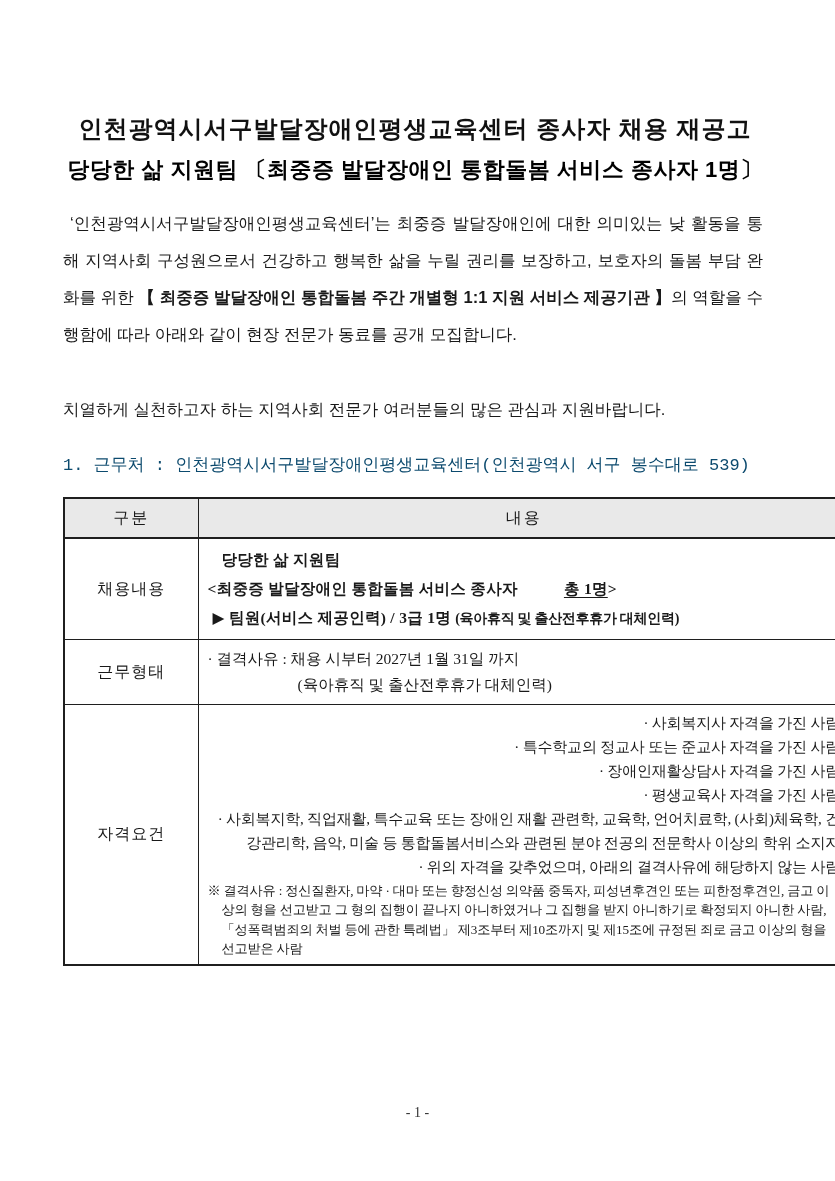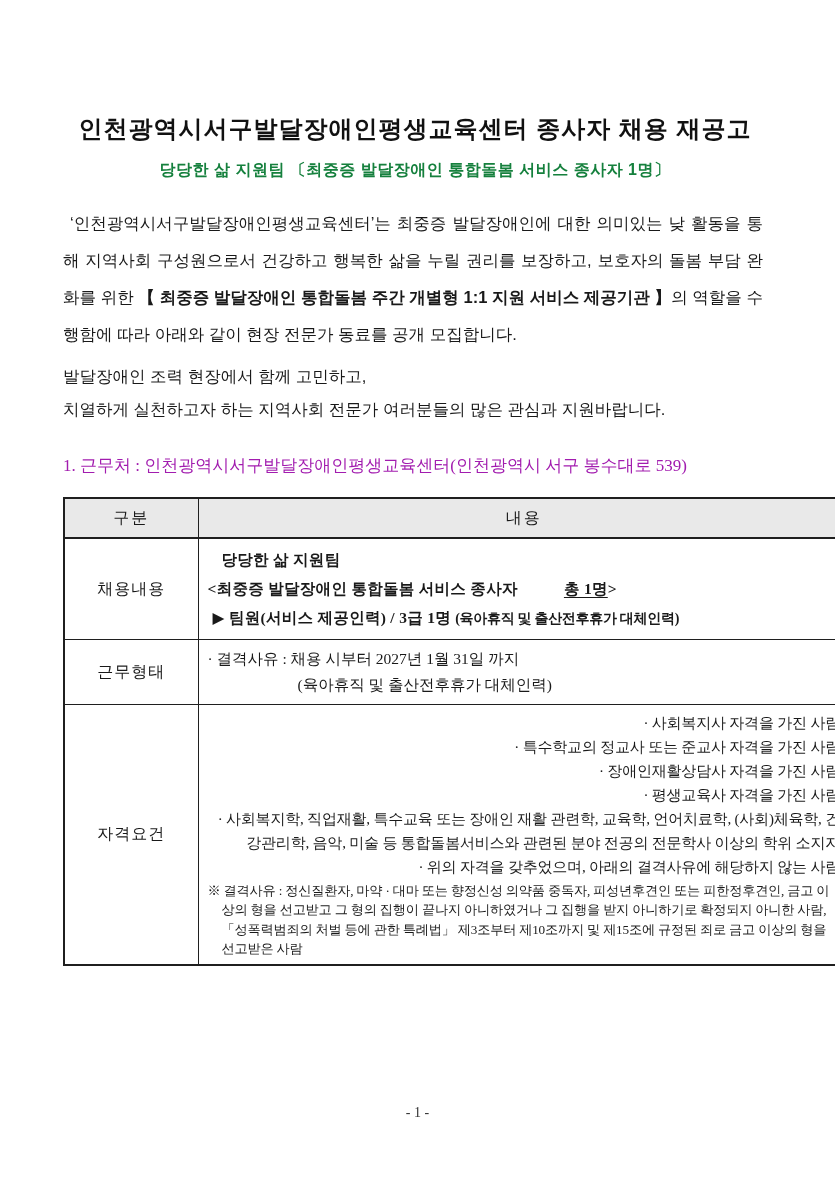--- a/index.html
+++ b/index.html
@@ -28,26 +28,26 @@
     font-size: 24px;
     line-height: 34px;
     font-weight: 700;
     text-align: center;
     letter-spacing: 1px;
     color: #111111;
     font-family: "Liberation Sans", "DejaVu Sans", sans-serif;
   }
   .doc-subtitle {
     margin: 11px 0 0 0;
-    font-size: 16px;
+    font-size: 22px;
     line-height: 26px;
     font-weight: 700;
     text-align: center;
     letter-spacing: 0.5px;
-    color: #15803d;
+    color: #000000;
     font-family: "Liberation Sans", "DejaVu Sans", sans-serif;
   }
   .intro-paragraph {
     margin: 22px 4px 0 0;
     font-size: 16.5px;
     line-height: 37px;
     text-align: justify;
     text-indent: 7px;
     word-break: normal;
     color: #191919;
@@ -55,24 +55,24 @@
   .intro-paragraph .emph {
     font-weight: 700;
   }
   .appeal-paragraph {
     margin: 7px 0 0 0;
     font-size: 16.5px;
     line-height: 33px;
     color: #191919;
   }
   .numbered-item {
-    font-family: Liberation Serif, serif;
+    font-family: Liberation Mono, monospace;
     font-size: 17px;
     line-height: 22px;
-    color: #a21caf;
+    color: #0c4a6e;
   }
   .item-workplace { margin: 29px 0 0 0; }
   .item-recruit   { margin: 24px 0 0 0; }
 
   table.recruit-table {
     margin-top: 20px;
     width: 788px;
     border-collapse: collapse;
     table-layout: fixed;
     font-family: "Liberation Serif", "DejaVu Serif", serif;
@@ -149,21 +149,21 @@
 <body>
 
 <div class="page">
   <div class="content">
 
     <h1 class="doc-title">인천광역시서구발달장애인평생교육센터 종사자 채용 재공고</h1>
     <h2 class="doc-subtitle">당당한 삶 지원팀 〔최중증 발달장애인 통합돌봄 서비스 종사자 1명〕</h2>
 
     <p class="intro-paragraph"><span>‘인천광역시서구발달장애인평생교육센터’는 최중증 발달장애인에 대한 의미있는 낮 활동을 통해 지역사회 구성원으로서 건강하고 행복한 삶을 누릴 권리를 보장하고, 보호자의 돌봄 부담 완화를 위한 </span><span class="emph">【 최중증 발달장애인 통합돌봄 주간 개별형 1:1 지원 서비스 제공기관 】</span><span>의 역할을 수행함에 따라 아래와 같이 현장 전문가 동료를 공개 모집합니다.</span></p>
 
-    <p class="appeal-paragraph"><span>발달장애인 조력 현장에서 함께 고민하고,</span><br><span>치열하게 실천하고자 하는 지역사회 전문가 여러분들의 많은 관심과 지원바랍니다.</span></p>
+    <p class="appeal-paragraph"><br><span>치열하게 실천하고자 하는 지역사회 전문가 여러분들의 많은 관심과 지원바랍니다.</span></p>
 
     <p class="numbered-item item-workplace">1. 근무처 : 인천광역시서구발달장애인평생교육센터(인천광역시 서구 봉수대로 539)</p>
 
     <table class="recruit-table">
       <colgroup>
         <col style="width:134px">
         <col>
       </colgroup>
       <thead>
         <tr style="background: rgb(233, 233, 233);">

